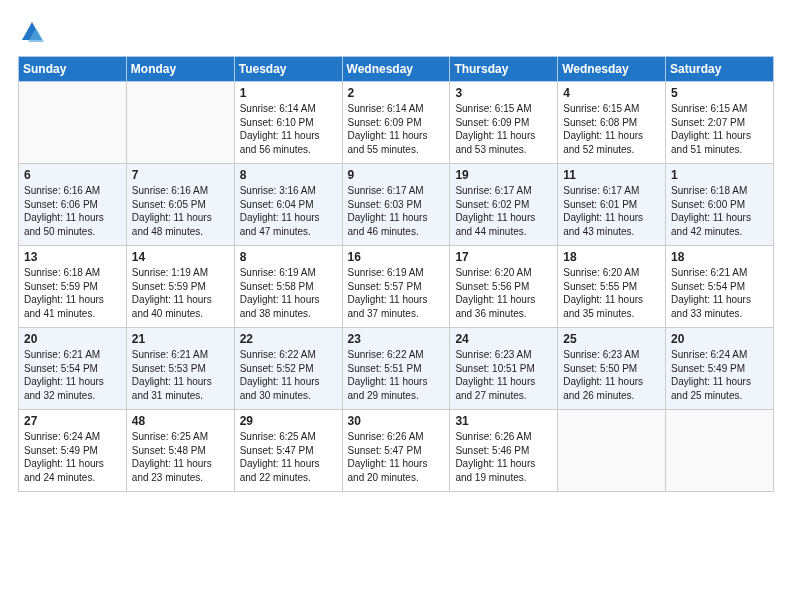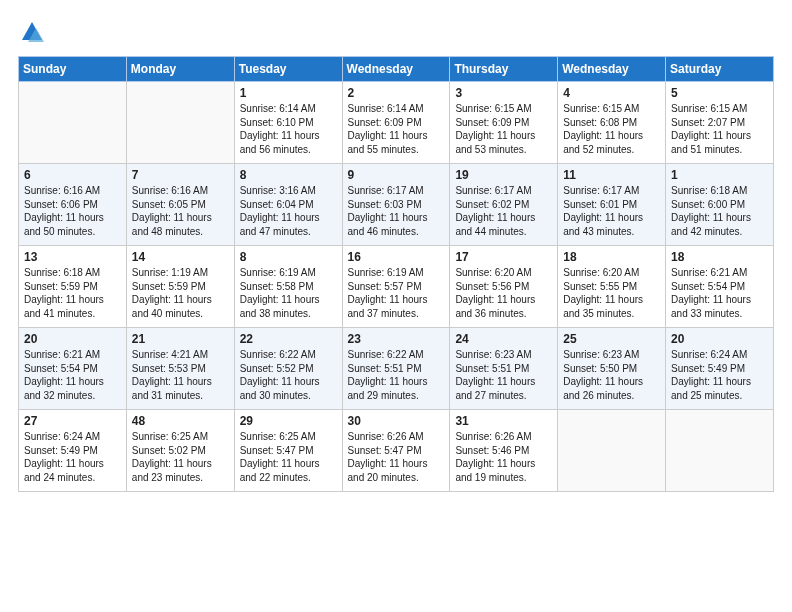--- a/index.html
+++ b/index.html
@@ -259,40 +259,40 @@
         </tr>
         <tr>
           <td>
             <div class="day-num">20</div>
             <div class="day-detail">Sunrise: 6:21 AM
 Sunset: 5:54 PM
 Daylight: 11 hours and 32 minutes.</div>
           </td>
           <td>
             <div class="day-num">21</div>
-            <div class="day-detail">Sunrise: 4:21 AM
+            <div class="day-detail">Sunrise: 6:21 AM
 Sunset: 5:53 PM
 Daylight: 11 hours and 31 minutes.</div>
           </td>
           <td>
             <div class="day-num">22</div>
             <div class="day-detail">Sunrise: 6:22 AM
 Sunset: 5:52 PM
 Daylight: 11 hours and 30 minutes.</div>
           </td>
           <td>
             <div class="day-num">23</div>
             <div class="day-detail">Sunrise: 6:22 AM
 Sunset: 5:51 PM
 Daylight: 11 hours and 29 minutes.</div>
           </td>
           <td>
             <div class="day-num">24</div>
             <div class="day-detail">Sunrise: 6:23 AM
-Sunset: 5:51 PM
+Sunset: 10:51 PM
 Daylight: 11 hours and 27 minutes.</div>
           </td>
           <td>
             <div class="day-num">25</div>
             <div class="day-detail">Sunrise: 6:23 AM
 Sunset: 5:50 PM
 Daylight: 11 hours and 26 minutes.</div>
           </td>
           <td>
             <div class="day-num">20</div>
@@ -304,21 +304,21 @@
         <tr>
           <td>
             <div class="day-num">27</div>
             <div class="day-detail">Sunrise: 6:24 AM
 Sunset: 5:49 PM
 Daylight: 11 hours and 24 minutes.</div>
           </td>
           <td>
             <div class="day-num">48</div>
             <div class="day-detail">Sunrise: 6:25 AM
-Sunset: 5:02 PM
+Sunset: 5:48 PM
 Daylight: 11 hours and 23 minutes.</div>
           </td>
           <td>
             <div class="day-num">29</div>
             <div class="day-detail">Sunrise: 6:25 AM
 Sunset: 5:47 PM
 Daylight: 11 hours and 22 minutes.</div>
           </td>
           <td>
             <div class="day-num">30</div>

